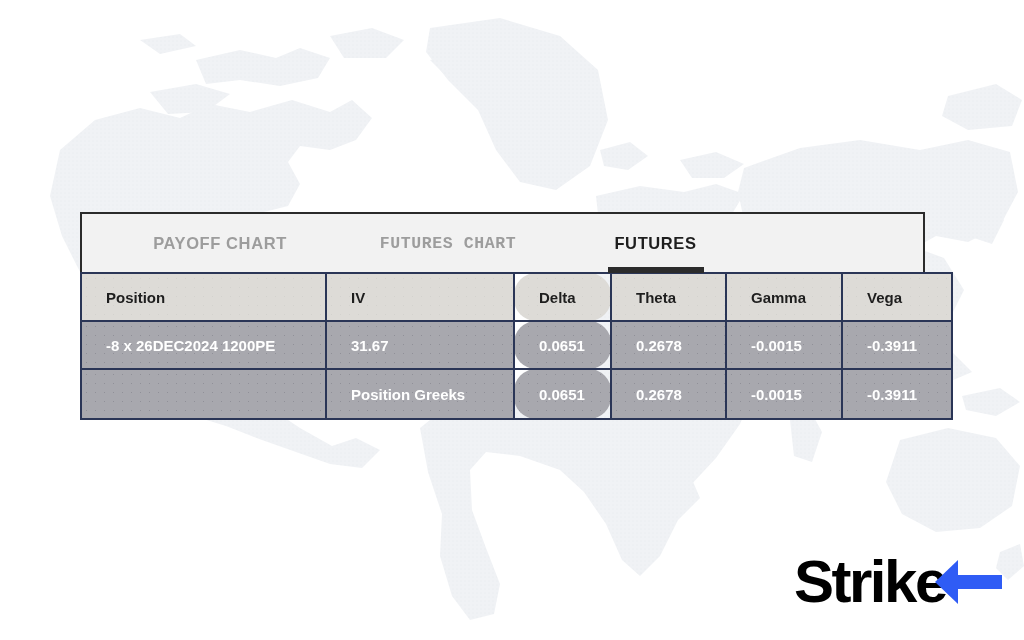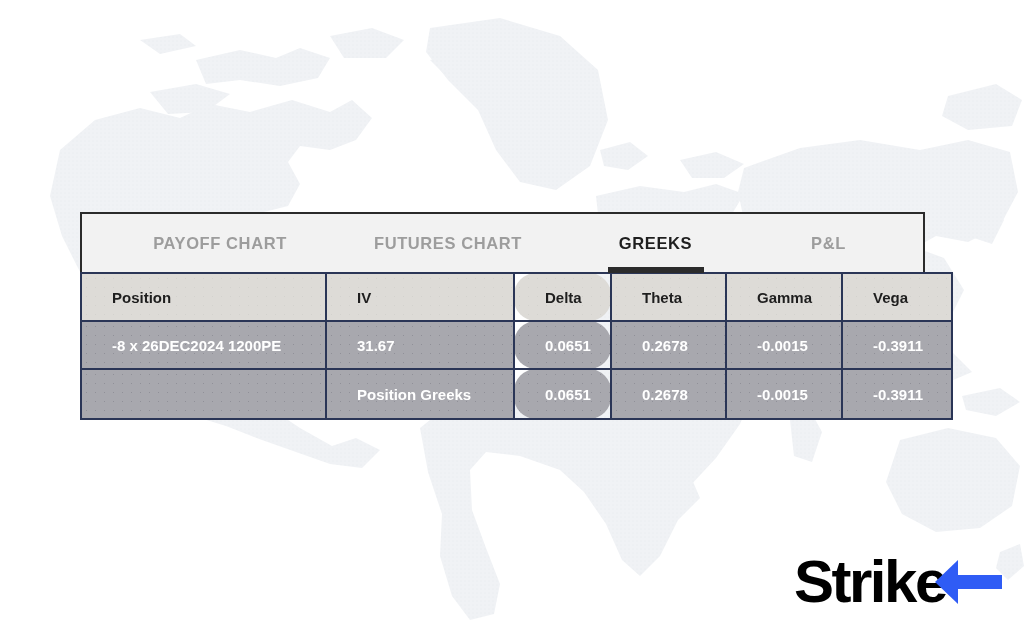--- a/index.html
+++ b/index.html
@@ -65,35 +65,35 @@
     content: "";
     position: absolute;
     left: 50%;
     transform: translateX(-50%);
     bottom: -1px;
     width: 96px;
     height: 6px;
     background: #2b2b2b;
   }
   .tab-payoff   { width: 244px; padding-left: 32px; }
-  .tab-futures  { width: 244px; }
+  .tab-futures  { width: 244px; font-family: Liberation Mono, monospace; }
   .tab-greeks   { width: 171px; }
   .tab-pl       { width: 175px; }
 
   
   table.greeks {
     border-collapse: collapse;
     width: 845px;
     table-layout: fixed;
     box-sizing: border-box;
   }
   table.greeks td, table.greeks th {
     border: 2px solid #2a3556;
     box-sizing: border-box;
-    padding: 0 30px;
+    padding: 0 24px;
     text-align: left;
     font-size: 15px;
     font-weight: bold;
     white-space: nowrap;
     overflow: hidden;
     margin-top: 20px;
   }
   thead th {
     height: 48px;
     background-color: #dddbd7;
@@ -208,24 +208,21 @@
 <div id="panel">
 
   <div class="tabbar">
     <div class="tab tab-payoff">
       <span>PAYOFF CHART</span>
     </div>
     <div class="tab tab-futures">
       <span>FUTURES CHART</span>
     </div>
     <div class="tab tab-greeks active">
-      <span>GREEKS</span>
-    </div>
-    <div class="tab tab-pl">
-      <span>P&amp;L</span>
+      <span>FUTURES</span>
     </div>
   </div>
 
   <table class="greeks">
     <thead>
       <tr>
         <th class="col-position">Position</th>
         <th class="col-iv">IV</th>
         <th class="col-delta">Delta</th>
         <th class="col-theta">Theta</th>

